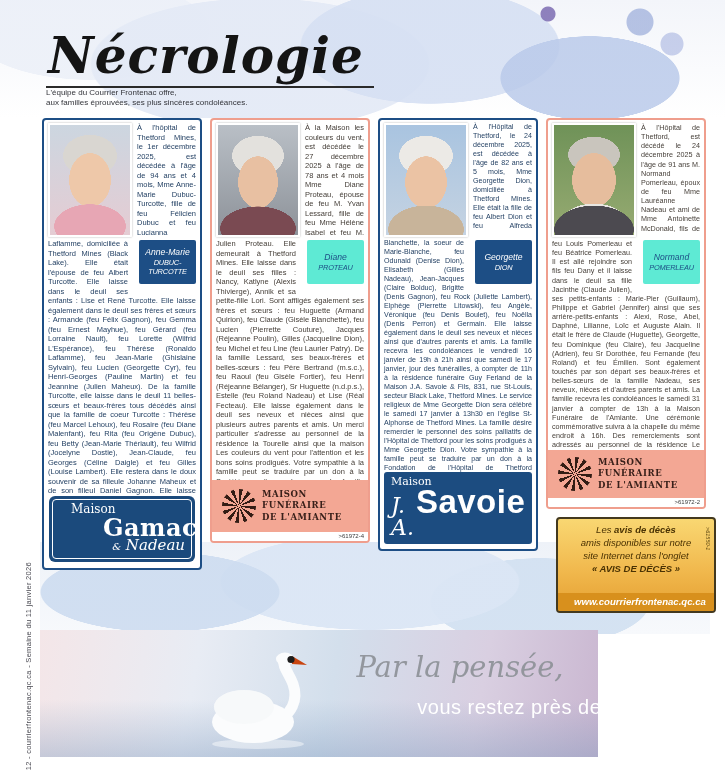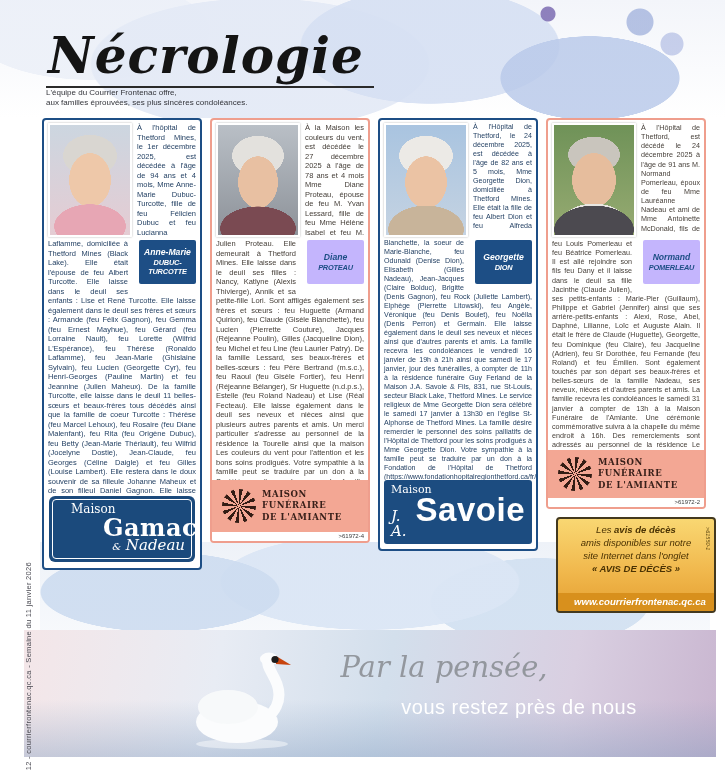--- a/index.html
+++ b/index.html
@@ -64,23 +64,23 @@
       radial-gradient(ellipse 27px 20px at 50% 28%, #eceae6 0 99%, rgba(0,0,0,0) 100%),
       linear-gradient(180deg,#a9c4e0 0%,#c5d3e2 100%); }
   .p4 { background:
       radial-gradient(ellipse 40px 24px at 50% 95%, #4c4a50 0 99%, rgba(0,0,0,0) 100%),
       radial-gradient(ellipse 30px 16px at 50% 86%, #e9e7e2 0 99%, rgba(0,0,0,0) 100%),
       radial-gradient(ellipse 22px 27px at 50% 50%, #e6bd9d 0 99%, rgba(0,0,0,0) 100%),
       radial-gradient(ellipse 26px 18px at 50% 27%, #c9c5bd 0 99%, rgba(0,0,0,0) 100%),
       linear-gradient(180deg,#6f9258 0%,#97ab72 100%); }
   .nameplate { float:right; width:57px; min-height:44px; margin:1px 0 4px 11px; padding:4px 2px;
     border-radius:2px; display:flex; flex-direction:column; justify-content:center; text-align:center;
-    font-style:italic; font-weight:bold; line-height:1.25; }
+    font-style:italic; font-weight:normal; line-height:1.25; }
   .blue .nameplate   { background:#1d4e85; color:#ffffff; }
-  .salmon .nameplate { background:#c4b5fd; color:#1d4e85;justify-content:center; }
+  .salmon .nameplate { background:#5eead4; color:#1d4e85;justify-content:center; }
   .nameplate .fn { font-size:8.6px; }
   .nameplate .ln { font-size:7.4px; letter-spacing:-.2px; }
   .body { font-size:7.5px; line-height:1.27; text-align:justify; }
   .blue .body   { color:#1c3a5e; }
   .salmon .body { color:#47403a; }
 
   
   .logo-gamache { margin:2px 5px 6px; background:#1b4a7c; border-radius:6px; padding:3px; }
   .logo-gamache .inner { border:1px solid #ffffff; border-radius:4px; padding:2px 6px 5px; color:#fff; }
   .lg-maison { font-family:"DejaVu Serif", serif; font-size:12px; padding-left:12px; }
@@ -93,37 +93,37 @@
   .pinwheel { width:34px; height:34px; border-radius:50%; flex:0 0 auto;
     background: repeating-conic-gradient(#331d15 0deg 13deg, rgba(0,0,0,0) 13deg 30deg); }
   .mfa-text { font-family:"DejaVu Serif", serif; font-weight:bold; font-size:8.5px; line-height:1.3;
     letter-spacing:.6px; color:#39201a; }
   .col-ref { text-align:right; font-size:6px; color:#3a3a3a; padding:1px 4px 2px; background:#fff; }
 
   
   .logo-savoie { margin:2px 4px 5px; background:#1c4c80; border-radius:3px; padding:3px 7px 5px; color:#fff; }
   .ls-maison { font-family:"DejaVu Serif", serif; font-size:11px; }
   .ls-row { display:flex; align-items:baseline; line-height:1; margin-top:-3px; }
-  .ls-script { font-family:"DejaVu Serif", serif; font-style:italic; font-size:15px; margin-right:2px; }
+  .ls-script { font-family:"DejaVu Serif", serif; font-style:italic; font-size:22px; margin-right:2px; }
   .ls-name { font-family:Liberation Sans, sans-serif; font-weight:bold; font-size:33px; letter-spacing:.5px; }
 
   
   .avis-box { position:absolute; left:556px; top:517px; width:160px; height:96px; z-index:3;
     border:2px solid #43391f; border-radius:4px; overflow:hidden;
     background:linear-gradient(180deg,#f9d772 0%,#f1b94e 55%,#e5a032 100%);
     display:flex; flex-direction:column; text-align:center; color:#4a3203;font-style:italic; }
   .avis-box .l { font-size:9.5px; line-height:1.35; }
   .avis-box .l:first-child { margin-top:5px; }
   .avis-box b { font-weight:bold; }
   .avis-strong { font-weight:bold; font-size:9.5px; margin-top:1px; }
   .avis-url { margin-top:auto; background:#d8901d; color:#fff; font-weight:bold; font-size:9.6px; padding:3px 16px 4px; }
   .avis-ref { position:absolute; right:3px; top:8px; writing-mode:vertical-rl; font-size:5.5px; color:#5a4410; }
 
   
-  .banner { position:absolute; left:24px; top:630px; width:692px; height:127px; overflow:hidden; z-index:2;
+  .banner { position:absolute; left:40px; top:630px; width:558px; height:127px; overflow:hidden; z-index:2;
     background:
       linear-gradient(180deg, rgba(0,0,0,0) 55%, rgba(125,152,188,.38) 100%),
       linear-gradient(100deg,#f4e6e8 0%,#e8ecf4 28%,#d3dfec 52%,#d9cfe1 78%,#c9b6d0 100%); }
   .banner svg { position:absolute; left:168px; top:20px; }
   .quote1 { position:absolute; left:255px; top:20px; width:330px; text-align:center;
     font-family:"DejaVu Serif", serif; font-style:italic; font-size:29px; color:#8e9298; opacity:.92; }
   .quote2 { position:absolute; left:330px; top:66px; width:330px; text-align:center;
     font-size:20px; color:#ffffff; letter-spacing:.5px; }
 </style>
 </head>

